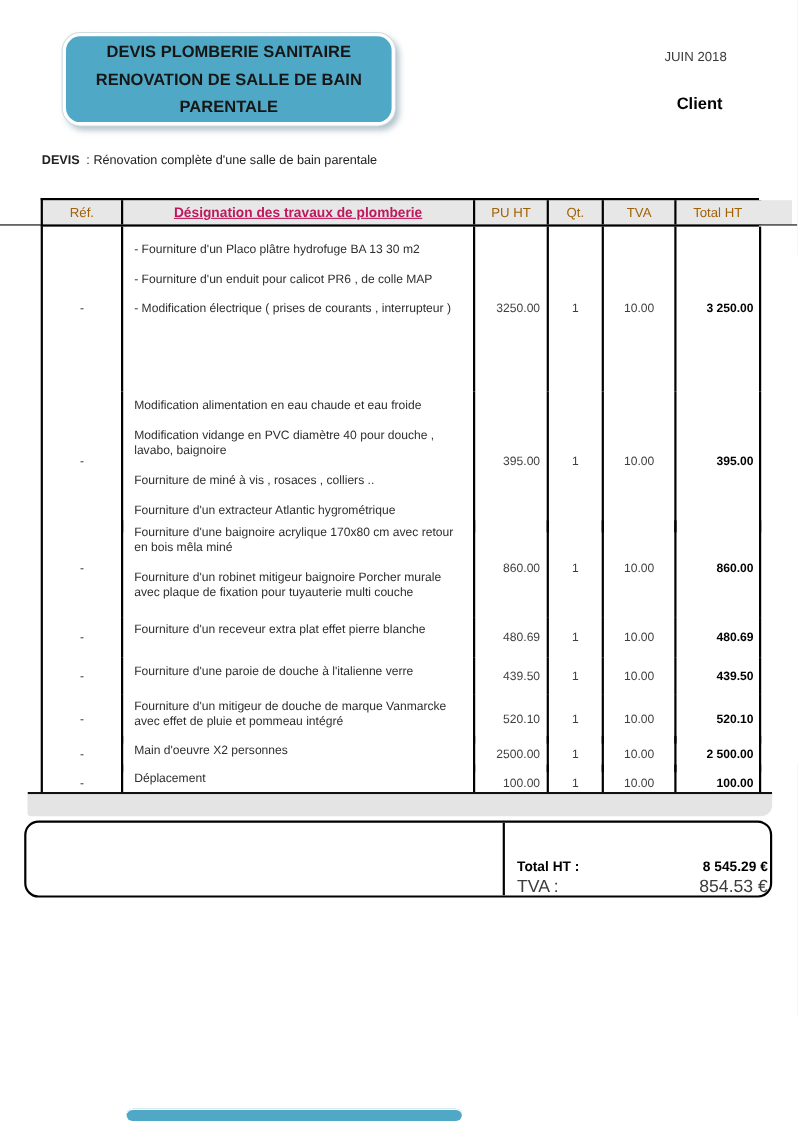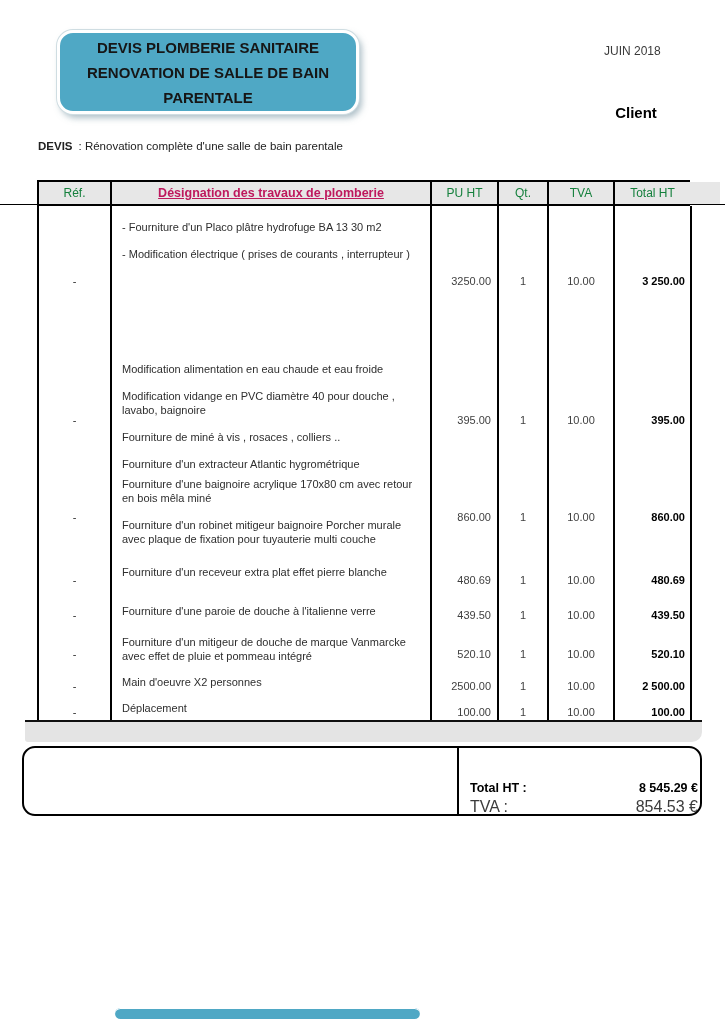--- a/index.html
+++ b/index.html
@@ -13,33 +13,33 @@
   .title-box {
     position:absolute; left:57px; top:30px; width:302px; height:84px;
     background:#4FA8C5; border:3px solid #ffffff; border-radius:16px;
     box-shadow:0 0 0 1px #cfdde2, 3px 4px 6px rgba(110,140,155,.55);
     display:flex; flex-direction:column; justify-content:center; align-items:center;
   }
   .title-box div {
     font-weight:bold; font-size:15px; line-height:25px; color:#161616; text-align:center;
   }
   .date { position:absolute; left:604px; top:44px; font-size:12px; color:#3a3a3a; }
-  .client { position:absolute; left:606px; top:104px; width:60px; text-align:center; font-size:15px; font-weight:bold; color:#000; }
+  .client { position:absolute; left:606px; top:86px; width:60px; text-align:center; font-size:15px; font-weight:bold; color:#000; }
   .devis-line { position:absolute; left:38px; top:140px; font-size:11.5px; color:#222; }
   .devis-line b { font-weight:bold; margin-right:6px; }
   
   .tbl { position:absolute; left:37px; top:180px; width:653px; }
   .thead {
     display:grid; grid-template-columns:73px 320px 67px 50px 66px 77px;
     height:26px; background:#E7E7E7;
     border-top:2px solid #000; border-bottom:2px solid #000; border-left:2px solid #000;
   }
   .thead > div {
     border-right:2px solid #000; display:flex; align-items:center; justify-content:center;
-    font-size:12px; color:#15803d;
+    font-size:12px; color:#a16207;
   }
   .thead .h-des { color:#be185d; font-weight:bold; text-decoration:underline; font-size:12.5px; }
   .tbody { border-left:2px solid #000; border-bottom:2px solid #000; }
   .trow { display:grid; grid-template-columns:73px 320px 67px 50px 66px 77px; }
   .trow > div { border-right:2px solid #000; }
   .c-ref  { display:flex; align-items:center; justify-content:center; font-size:11px; color:#2e2e2e; }
   .c-des  { padding-left:10px; padding-right:8px; font-size:11px; line-height:14px; color:#2e2e2e; }
   .c-des p { margin-bottom:13px; }
   .c-num  { display:flex; align-items:center; justify-content:flex-end; padding-right:6px; font-size:11px; color:#3f3f3f; }
   .c-mid  { display:flex; align-items:center; justify-content:center; font-size:11px; color:#3f3f3f; }
@@ -96,20 +96,21 @@
       <div class="h-pu">PU HT</div>
       <div class="h-qt">Qt.</div>
       <div class="h-tva">TVA</div>
       <div class="h-tot">Total HT</div>
     </div>
     <div class="tbody">
         <div class="trow" style="height: 150px;">
           <div class="c-ref">-</div>
           <div class="c-des" style="padding-top: 14px;">
             <p>- Fourniture d'un Placo plâtre hydrofuge BA 13 30 m2</p>
+            <p>- Fourniture d'un enduit pour calicot PR6 , de colle MAP</p>
             <p>- Modification électrique ( prises de courants , interrupteur )</p>
           </div>
           <div class="c-num">3250.00</div>
           <div class="c-mid">1</div>
           <div class="c-mid">10.00</div>
           <div class="c-tot">3 250.00</div>
         </div>
         <div class="trow" style="height: 117px;">
           <div class="c-ref">-</div>
           <div class="c-des" style="padding-top: 6px;">

